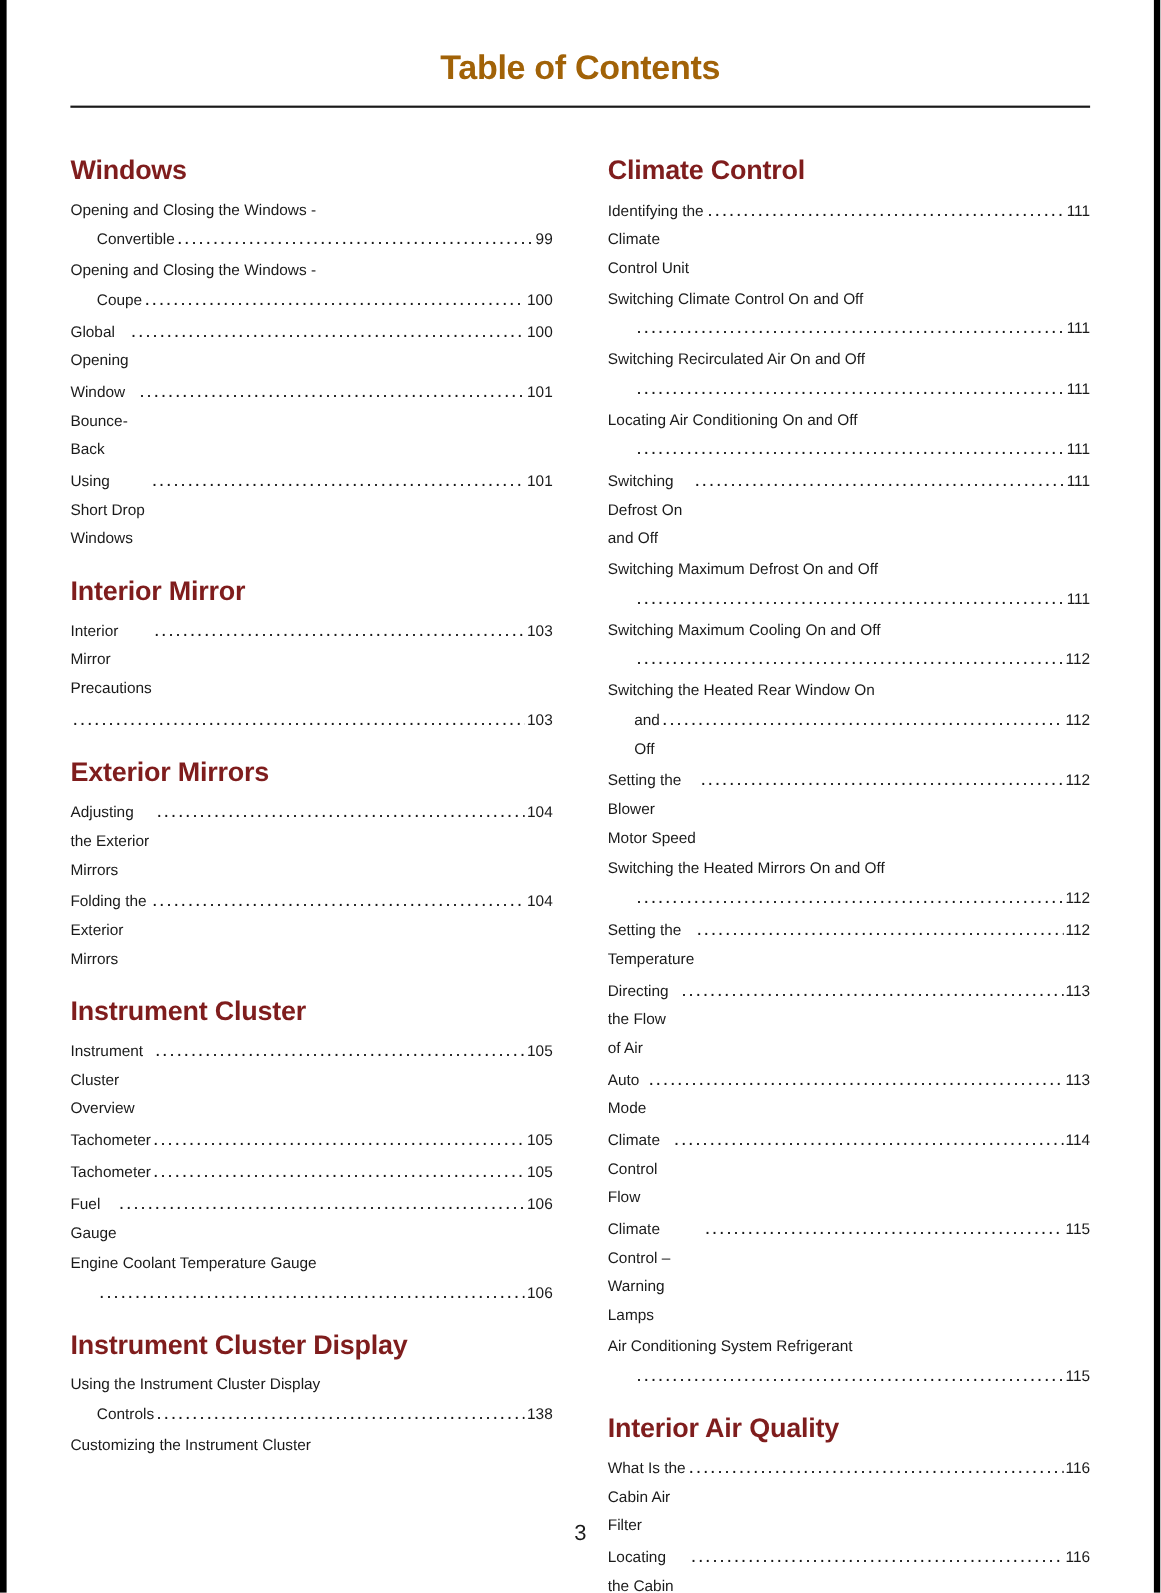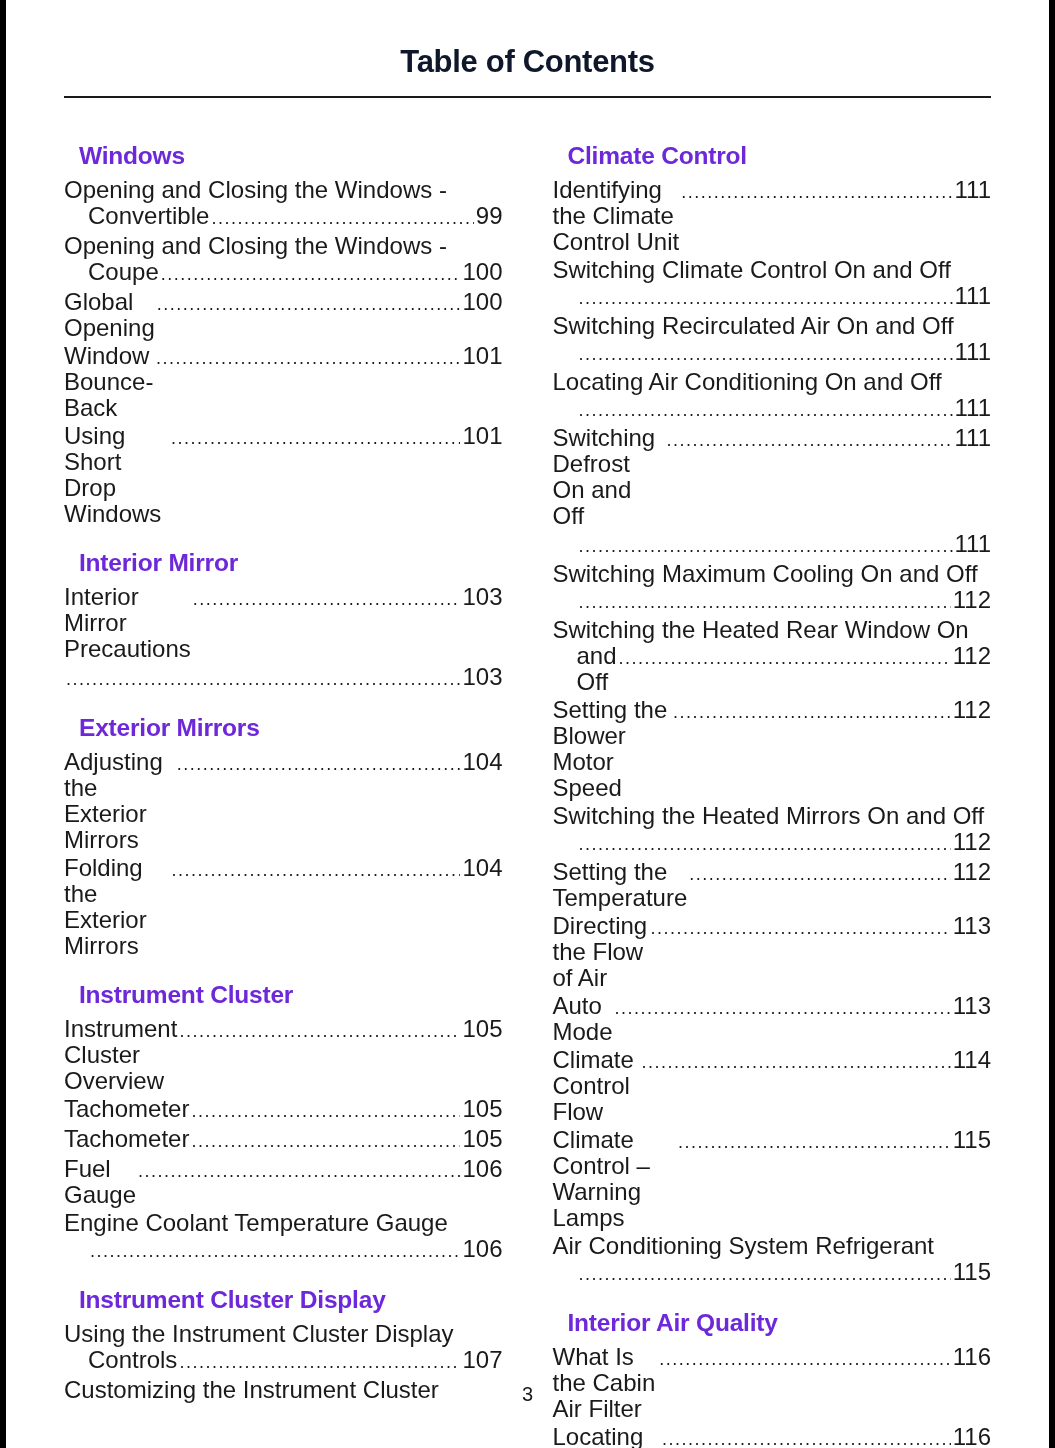--- a/index.html
+++ b/index.html
@@ -8,35 +8,35 @@
     position: relative; overflow: hidden;
     font-family: "Liberation Sans", sans-serif;
     color: #1a1a1a;
   }
   .edge { position: absolute; top: 0; bottom: 0; width: 6px; background: #000; }
   .edge.left { left: 0; }
   .edge.right { right: 0; }
 
   .title {
     margin-top: 44px; text-align: center;
-    font-size: 31px; font-weight: 800; letter-spacing: -0.3px; color: #0f172a;
+    font-size: 31px; font-weight: 800; letter-spacing: -0.3px; color: #a16207;
   }
   .rule { margin: 16px 64px 0 64px; border-bottom: 2px solid #1a1a1a; }
 
   .columns { display: flex; gap: 50px; padding: 0 64px; margin-top: 44px; }
   .column { flex: 1; min-width: 0; }
 
   .heading {
-    font-size: 24.5px; font-weight: 800; color: #6d28d9;
-    margin: 22px 0 7px 15px; line-height: 28px; letter-spacing: -0.2px;
+    font-size: 24.5px; font-weight: 800; color: #7f1d1d;
+    margin: 22px 0 7px 0; line-height: 28px; letter-spacing: -0.2px;
   }
   .section:first-child .heading { margin-top: 0; }
 
   .entry { margin-bottom: 2px; }
-  .line { display: flex; align-items: baseline; line-height: 26px; font-size: 24px; }
+  .line { display: flex; align-items: baseline; line-height: 26px; font-size: 14px; }
   .line.cont { padding-left: 24px; }
   .text { white-space: pre-wrap; }
   .dots { flex: 1 1 auto; overflow: hidden; white-space: nowrap; margin: 0 2px; }
   .dots::after {
     content: "..........................................................................................................................";
     letter-spacing: 1.5px; font-size: 18px; color: #1a1a1a;
   }
   .pagenum { flex: 0 0 auto; }
 
   .footer {
@@ -175,21 +175,21 @@
       </div>
       <div class="section">
         <div class="heading">Instrument Cluster Display</div>
         <div class="entry">
           <div class="line">
             <span class="text">Using the Instrument Cluster Display</span>
           </div>
           <div class="line cont">
             <span class="text">Controls</span>
             <span class="dots"></span>
-            <span class="pagenum">107</span>
+            <span class="pagenum">138</span>
           </div>
         </div>
         <div class="entry">
           <div class="line">
             <span class="text">Customizing the Instrument Cluster</span>
           </div>
         </div>
       </div>
     </div>
   <div class="column">
@@ -233,20 +233,23 @@
           </div>
         </div>
         <div class="entry">
           <div class="line">
             <span class="text">Switching Defrost On and Off</span>
             <span class="dots"></span>
             <span class="pagenum">111</span>
           </div>
         </div>
         <div class="entry">
+          <div class="line">
+            <span class="text">Switching Maximum Defrost On and Off</span>
+          </div>
           <div class="line cont">
             <span class="text"></span>
             <span class="dots"></span>
             <span class="pagenum">111</span>
           </div>
         </div>
         <div class="entry">
           <div class="line">
             <span class="text">Switching Maximum Cooling On and Off</span>
           </div>

